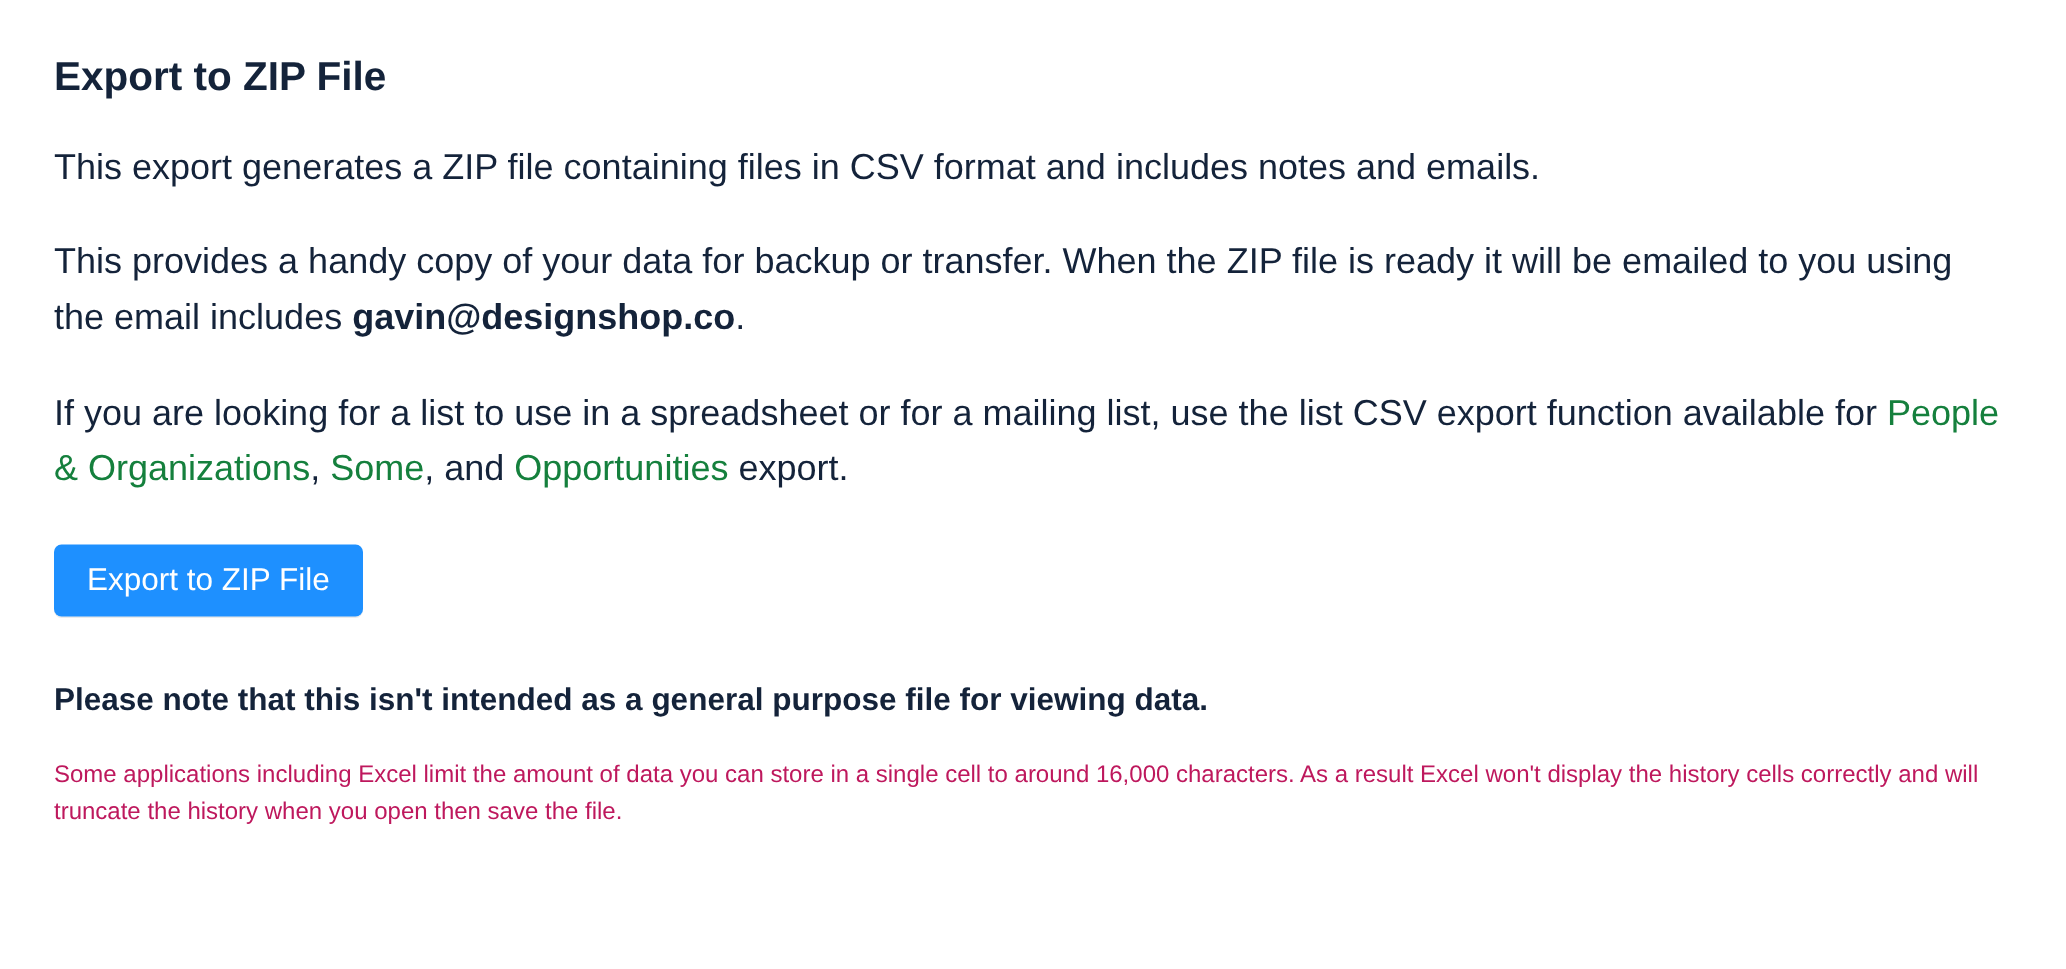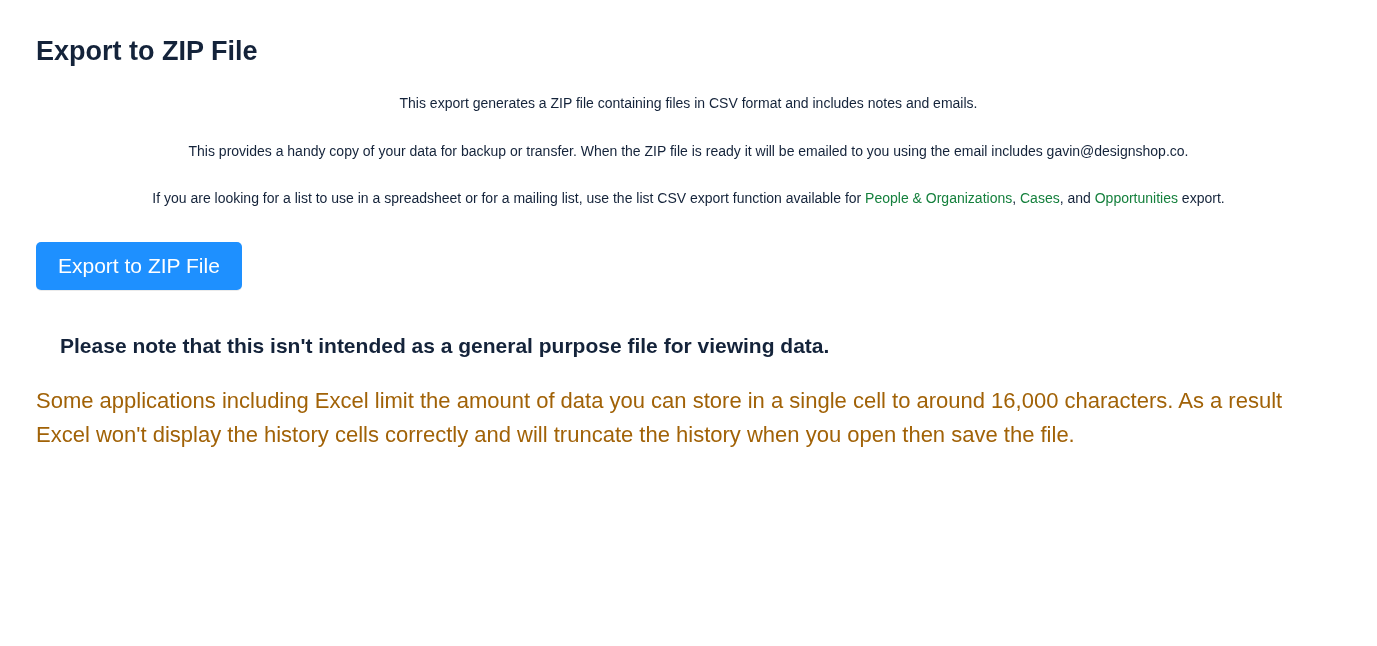--- a/index.html
+++ b/index.html
@@ -15,28 +15,27 @@
       width: 1377px;
       height: 646px;
     }
     .heading {
       font-size: 27px;
       font-weight: 700;
       color: #14233a;
       margin-bottom: 26px;
     }
     .paragraph {
-      font-size: 14px;
+      font-size: 24px;
       line-height: 1.55;
       color: #14233a;
       margin-bottom: 26px;
-      text-align: center;
     }
     .bold {
-      font-weight: 400;
+      font-weight: 700;
     }
     .link {
       color: #15803d;
       text-decoration: none;
       cursor: pointer;
     }
     .export-button {
       display: inline-block;
       background: #1e90ff;
       color: #ffffff;
@@ -48,43 +47,42 @@
       cursor: pointer;
       margin-top: 6px;
       margin-bottom: 44px;
       box-shadow: 0 1px 0 rgba(0,0,0,0.08);
     }
     .note-bold {
       font-size: 21px;
       font-weight: 700;
       color: #14233a;
       margin-bottom: 26px;
-      margin-left: 24px;
     }
     .note-text {
-      font-size: 22px;
+      font-size: 16px;
       line-height: 1.55;
-      color: #a16207;
+      color: #be185d;
     }
   </style>
 </head>
 <body>
 
 
 
 <h1 class="heading">Export to ZIP File</h1>
 
 <p class="paragraph">This export generates a ZIP file containing files in CSV format and includes notes and emails.</p>
 
 <p class="paragraph">
   <span>This provides a handy copy of your data for backup or transfer. When the ZIP file is ready it will be emailed to you using the email includes </span><span class="bold">gavin@designshop.co</span><span>.</span>
 </p>
 
 <p class="paragraph">
-  <span>If you are looking for a list to use in a spreadsheet or for a mailing list, use the list CSV export function available for </span><a class="link">People &amp; Organizations</a><span>, </span><a class="link">Cases</a><span>, and </span><a class="link">Opportunities</a><span> export.</span>
+  <span>If you are looking for a list to use in a spreadsheet or for a mailing list, use the list CSV export function available for </span><a class="link">People &amp; Organizations</a><span>, </span><a class="link">Some</a><span>, and </span><a class="link">Opportunities</a><span> export.</span>
 </p>
 
 <button class="export-button">Export to ZIP File</button>
 
 <p class="note-bold">Please note that this isn't intended as a general purpose file for viewing data.</p>
 
 <p class="note-text">Some applications including Excel limit the amount of data you can store in a single cell to around 16,000 characters. As a result Excel won't display the history cells correctly and will truncate the history when you open then save the file.</p>
 
 
 

